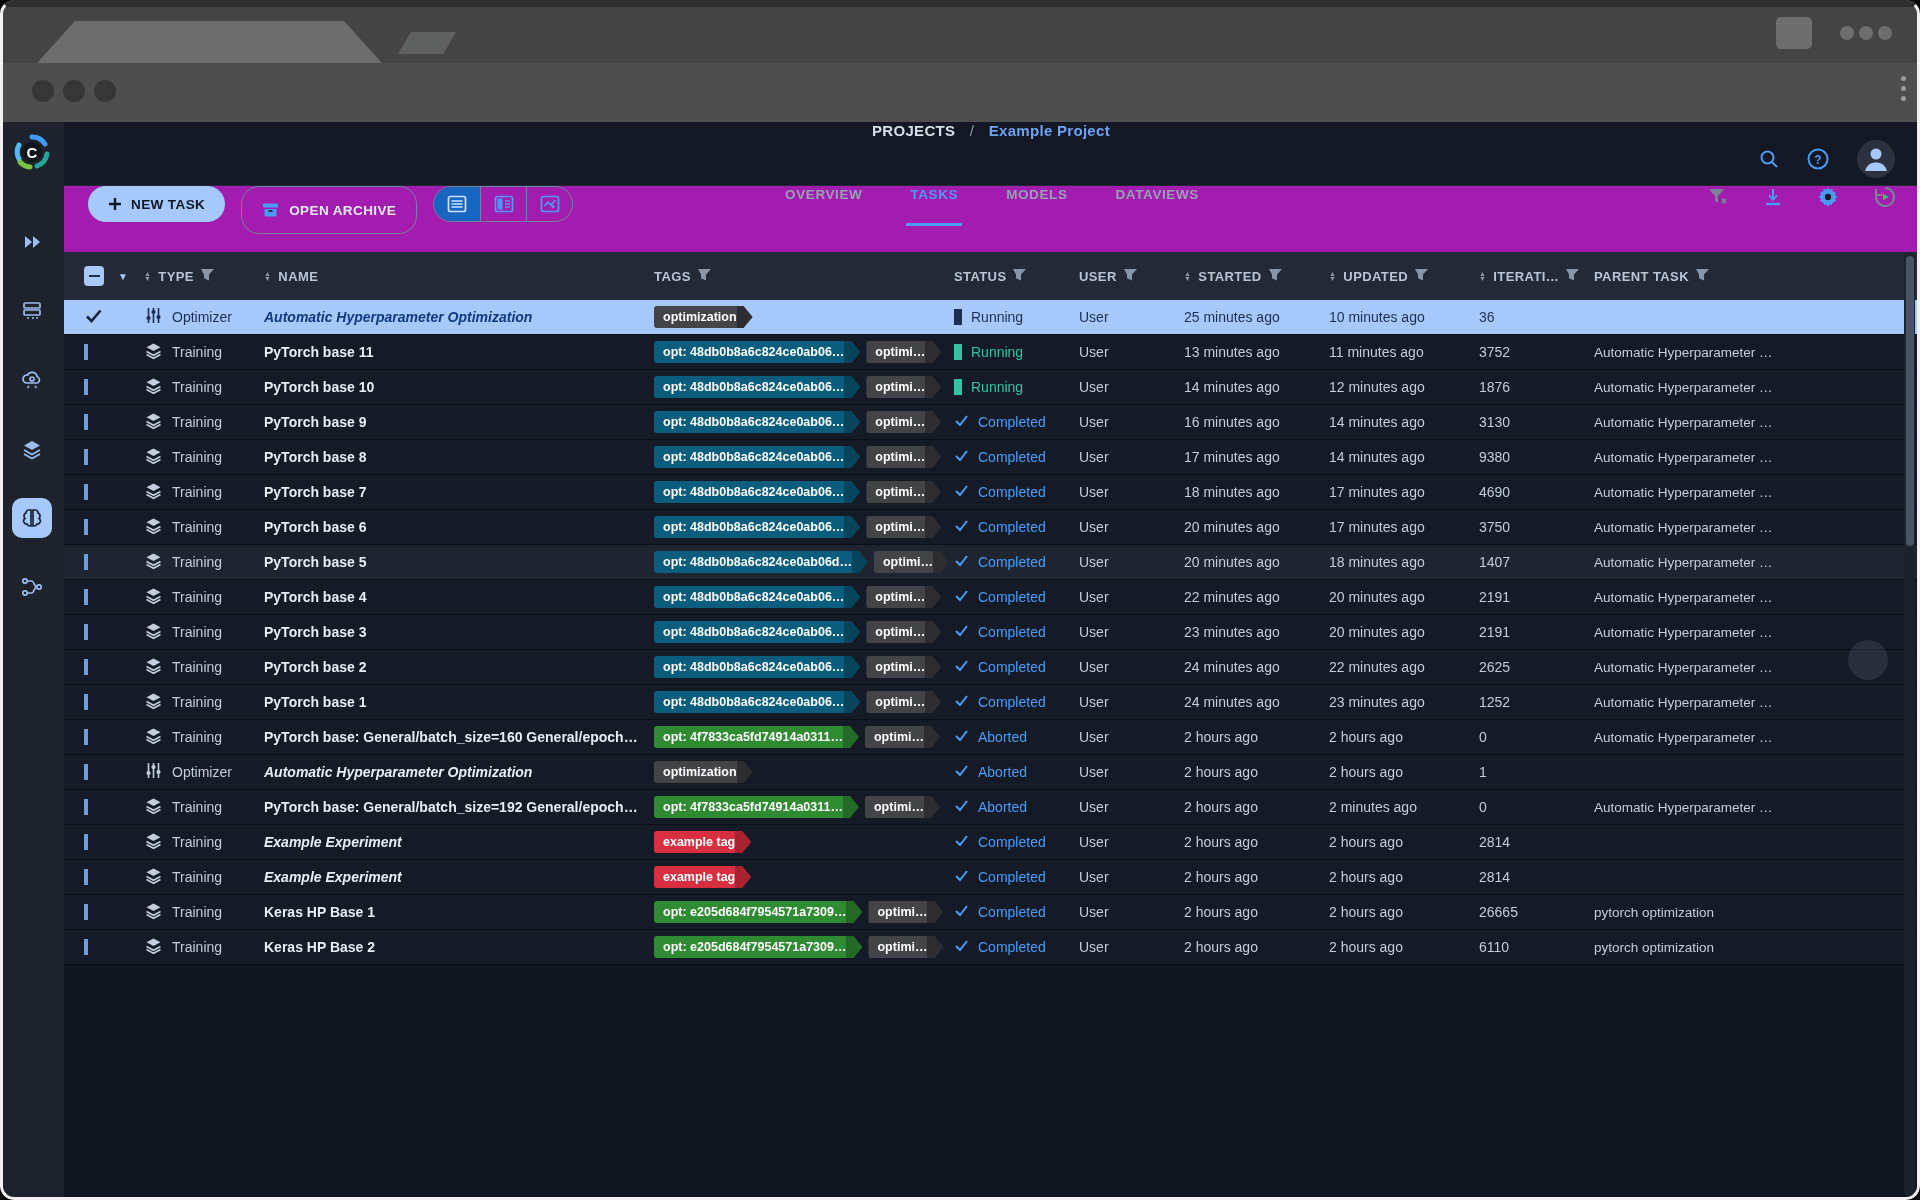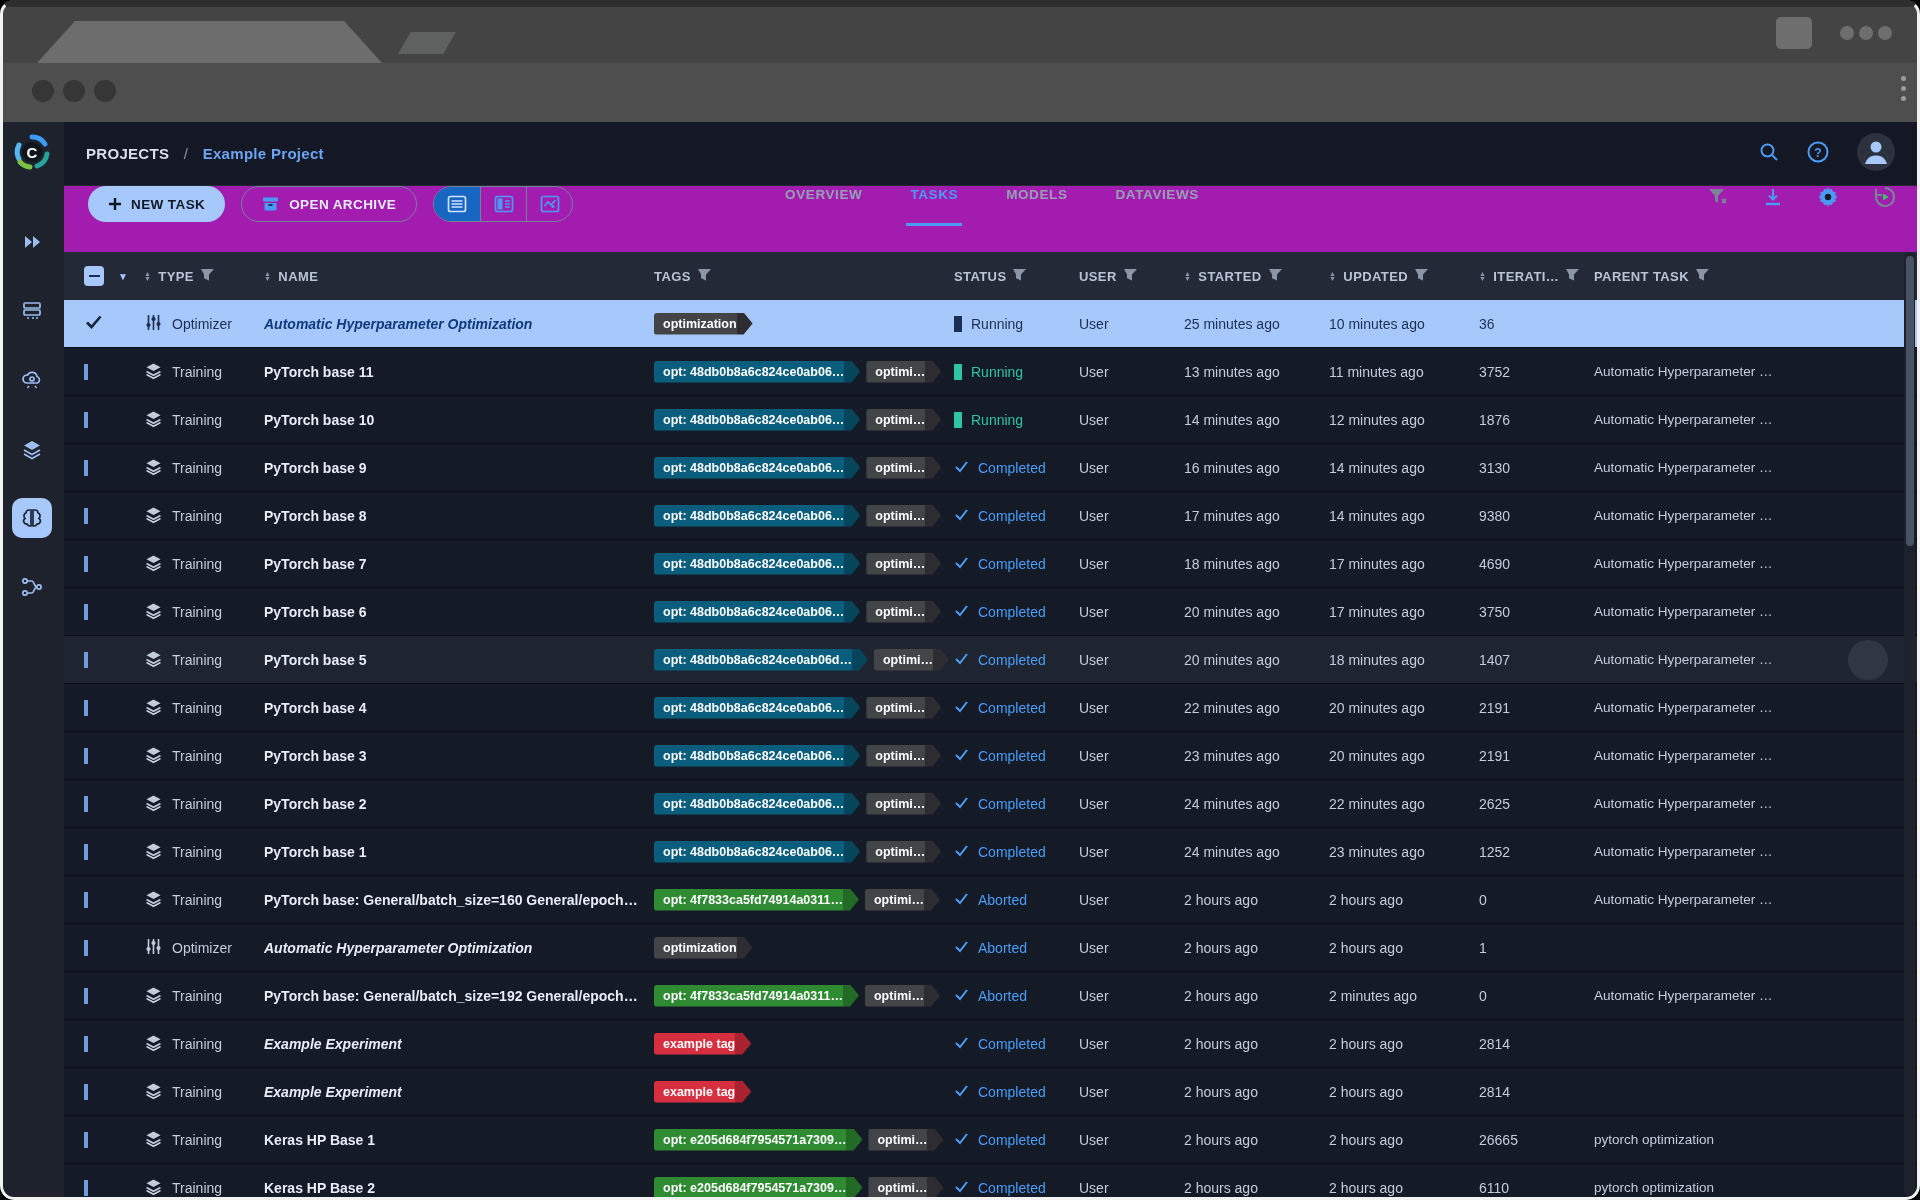--- a/index.html
+++ b/index.html
@@ -28,50 +28,50 @@
   .logo { margin-top:8px; width:44px; height:44px; }
   .side-nav { margin-top:48px; display:flex; flex-direction:column; gap:29px; align-items:center; }
   .side-item { width:40px; height:40px; display:flex; align-items:center; justify-content:center; border-radius:10px; }
   .side-item svg { stroke:#9dbdf0; fill:none; stroke-width:1.7; }
   .side-item.active { background:#a6c8fa; }
   .side-item.active svg { stroke:#1b2436; }
 
   .main { flex:1; position:relative; display:flex; flex-direction:column; min-width:0; }
 
   
-  .app-header { height:64px; display:flex; align-items:center; padding:0 24px 0 22px; border-bottom:1px solid #242a36; background:#141824; }
+  .app-header { height:64px; display:flex; align-items:center; padding:0 24px 0 22px; border-bottom:1px solid #242a36; background:#141824;flex-direction:column; }
   .breadcrumb { font-size:15px; font-weight:bold; color:#d8deea; letter-spacing:.3px; white-space:nowrap; }
   .crumb-sep { color:#8b95a8; margin:0 10px; font-weight:normal; }
   .crumb-project { color:#6ea3f4; }
   .tabs { position:absolute; left:50%; transform:translateX(-50%); top:0; height:64px; display:flex; gap:48px; align-items:stretch;margin-top:40px; }
   .tab { display:flex; align-items:center; font-size:13.5px; font-weight:bold; letter-spacing:.6px; color:#97a1b5; position:relative; cursor:pointer; }
   .tab.active { color:#4b9bf5; }
   .tab.active::after { content:""; position:absolute; left:-4px; right:-4px; bottom:0; height:3px; background:#4b9bf5; }
   .hdr-actions { margin-left:auto; display:flex; align-items:center; gap:26px; }
 
   
   .toolbar { height:66px; display:flex; align-items:flex-start; padding:0 24px; background:#a21caf; }
   .btn-new { display:flex; align-items:center; gap:9px; height:36px; padding:0 20px; border-radius:18px; background:#a6c8fa; color:#101826; font-size:13.5px; font-weight:bold; letter-spacing:.4px; border:none; cursor:pointer; }
-  .btn-archive { display:flex; align-items:center; gap:10px; height:36px; padding:0 20px; margin-left:16px; border-radius:18px; background:transparent; color:#e6ecf7; font-size:13.5px; font-weight:bold; letter-spacing:.4px; border:1px solid #76829c; cursor:pointer; }
+  .btn-archive { display:flex; align-items:center; gap:10px; height:48px; padding:0 20px; margin-left:16px; border-radius:18px; background:transparent; color:#e6ecf7; font-size:13.5px; font-weight:bold; letter-spacing:.4px; border:1px solid #76829c; cursor:pointer; }
   .view-toggle { display:flex; margin-left:16px; border:1px solid #76829c; border-radius:18px; overflow:hidden; height:36px; }
   .view-btn { width:46px; display:flex; align-items:center; justify-content:center; cursor:pointer; background:transparent; border:none; border-left:1px solid #76829c; }
   .view-btn:first-child { border-left:none; }
   .view-btn.active { background:#1766c2; }
   .tool-icons { margin-left:auto; display:flex; align-items:center; gap:36px; }
   .tool-icons .icon-btn { cursor:pointer; display:flex; }
 
   
   .table-wrap { flex:1; position:relative; overflow:hidden; background:#12161f; }
   .grid-row { display:grid; grid-template-columns:60px 120px 390px 300px 125px 105px 145px 150px 115px minmax(0,1fr); padding-left:20px; align-items:center; }
   .thead { height:48px; background:#232936; color:#b9c4d6; font-size:13px; font-weight:bold; letter-spacing:.4px; }
   .th { display:flex; align-items:center; gap:7px; white-space:nowrap; cursor:pointer; }
   .sort { display:flex; flex-direction:column; line-height:5px; font-size:7px; color:#8b95a8; }
   .funnel { width:13px; height:12px; flex-shrink:0; }
   .funnel path { fill:#8b95a8; }
-  .row { height:48px; background:#141a26; border-bottom:1px solid #0b0e15; color:#c3cdde; font-size:14px; cursor:pointer; }
+  .row { height:35px; background:#141a26; border-bottom:1px solid #0b0e15; color:#c3cdde; font-size:14px; cursor:pointer; }
   .row.hover { background:#1e2430; }
   .row.selected { background:#a6c8fa; color:#1c2f52; }
   .cell { overflow:hidden; white-space:nowrap; text-overflow:ellipsis; padding-right:10px; }
   .cell-type { display:flex; align-items:center; gap:9px; overflow:hidden; }
   .cell-name { font-weight:bold; color:#e8eef8; font-size:14px; }
   .row.selected .cell-name { color:#113a7e; }
   .row .italic { font-style:italic; }
   .cell-tags { display:flex; gap:6px; overflow:hidden; }
   .chip { height:22px; display:inline-flex; align-items:center; padding:0 16px 0 9px; font-size:12.5px; font-weight:bold; color:#fff; clip-path:polygon(0 0, calc(100% - 9px) 0, 100% 50%, calc(100% - 9px) 100%, 0 100%); border-radius:3px; flex-shrink:0; white-space:nowrap; }
   .chip.teal  { background:linear-gradient(90deg,#0a5d7c calc(100% - 16px),#07455c calc(100% - 16px)); }

